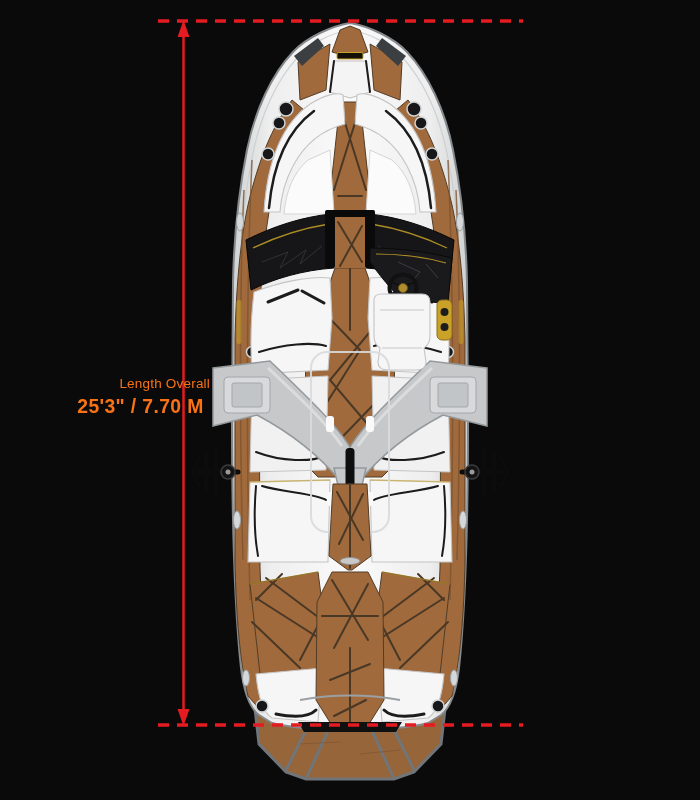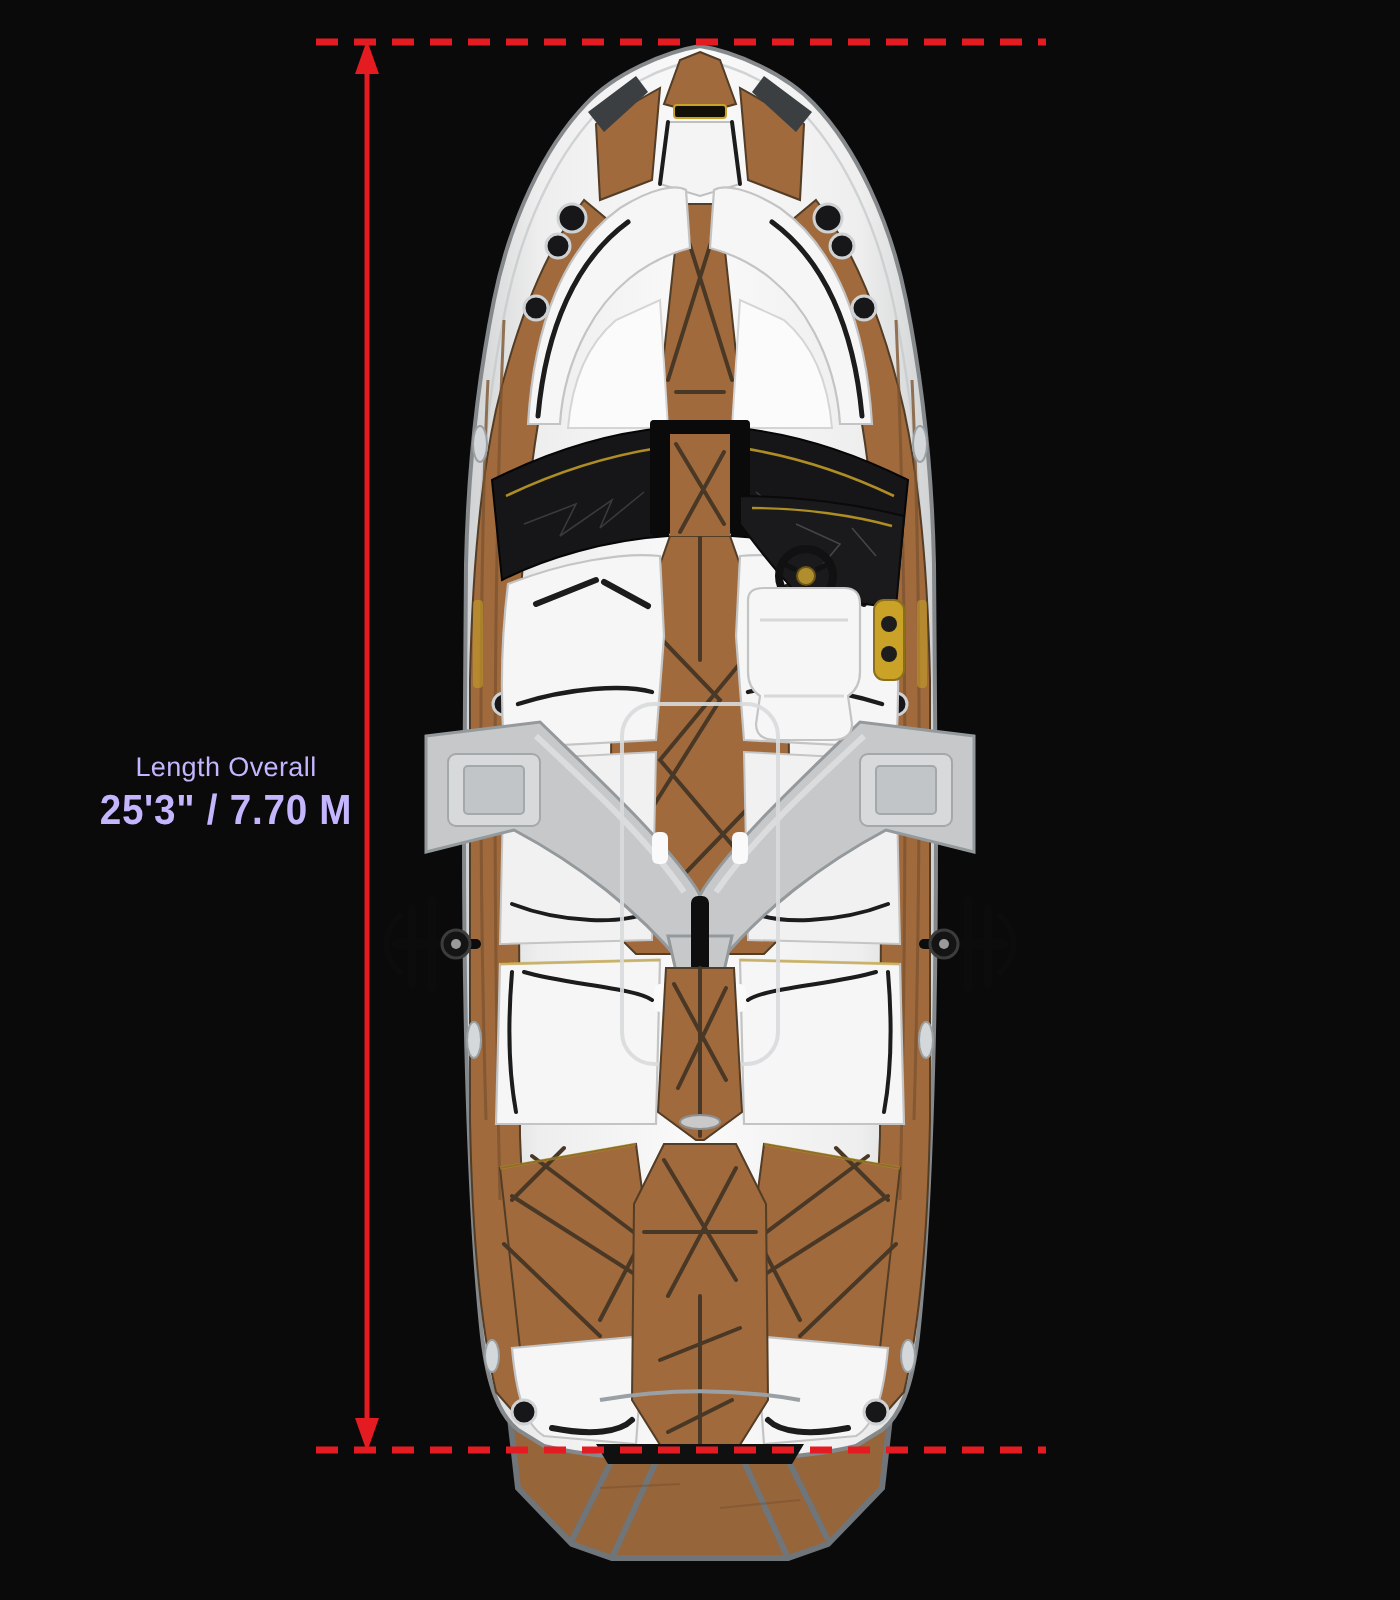--- a/index.html
+++ b/index.html
@@ -22,21 +22,21 @@
   .seam{stroke:var(--seam_dark);fill:none;stroke-width:2;stroke-linecap:round;}
   .gold-stroke{stroke:var(--gold);fill:none;}
   .seat{fill:var(--seat_white);stroke:#c4c4c4;stroke-width:1.1;}
   .trim{stroke:var(--trim_black);fill:none;stroke-linecap:round;}
   .tower{fill:var(--tower_gray);stroke:#94999c;stroke-width:1.5;}
   .glass{fill:var(--glass_dark);stroke:#060606;stroke-width:1;}
   .speaker{fill:#17171a;stroke:#cfd2d4;stroke-width:1.5;}
   .rack{stroke:#0c0c0c;fill:none;stroke-linecap:round;}
   .pframe{stroke:var(--platform_frame);fill:none;stroke-width:3;}
   .dim-label-block{
-    position:absolute;left:33px;top:376px;width:160px;text-align:center;color:#c4b5fd;
+    position:absolute;left:50px;top:376px;width:160px;text-align:right;color:#f97316;
   }
   .dim-label-block .label{font-size:13.5px;font-weight:400;letter-spacing:.2px;}
   .dim-label-block .value{
     font-size:21px;font-weight:700;margin-top:3px;letter-spacing:.4px;
     transform:scaleX(.92);transform-origin:center;white-space:nowrap;
   }
 </style>
 </head>
 <body>
 

